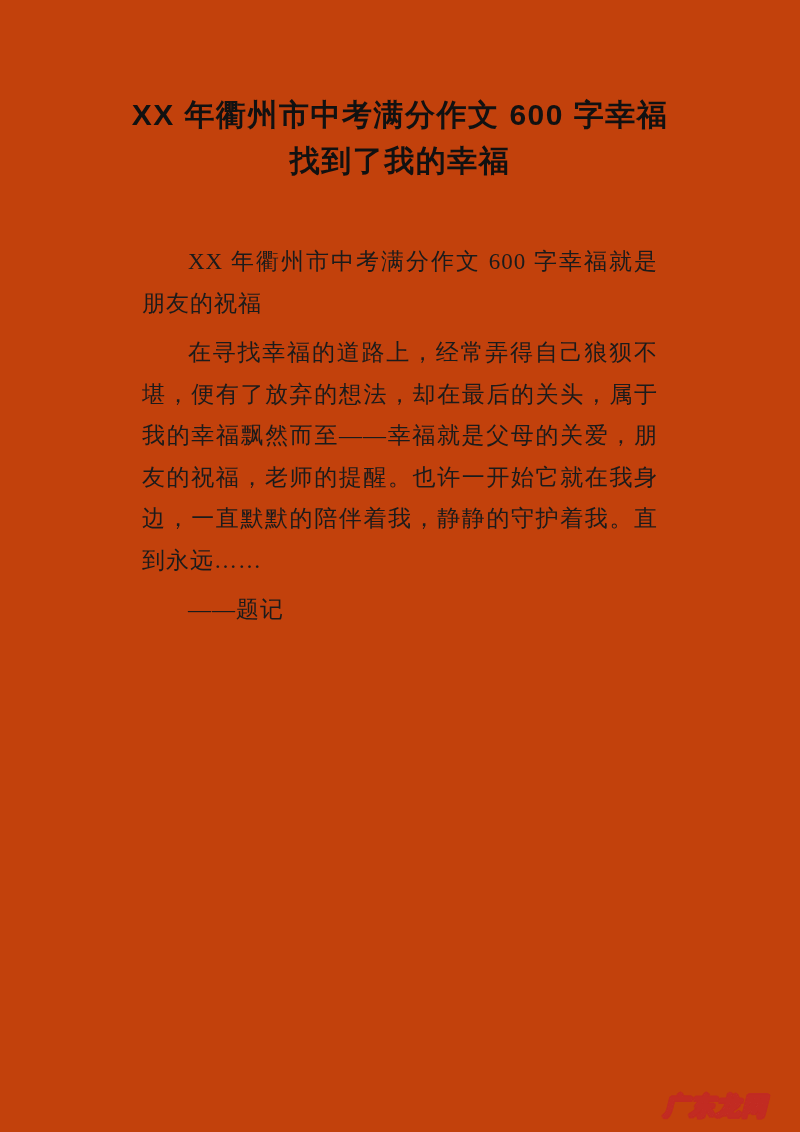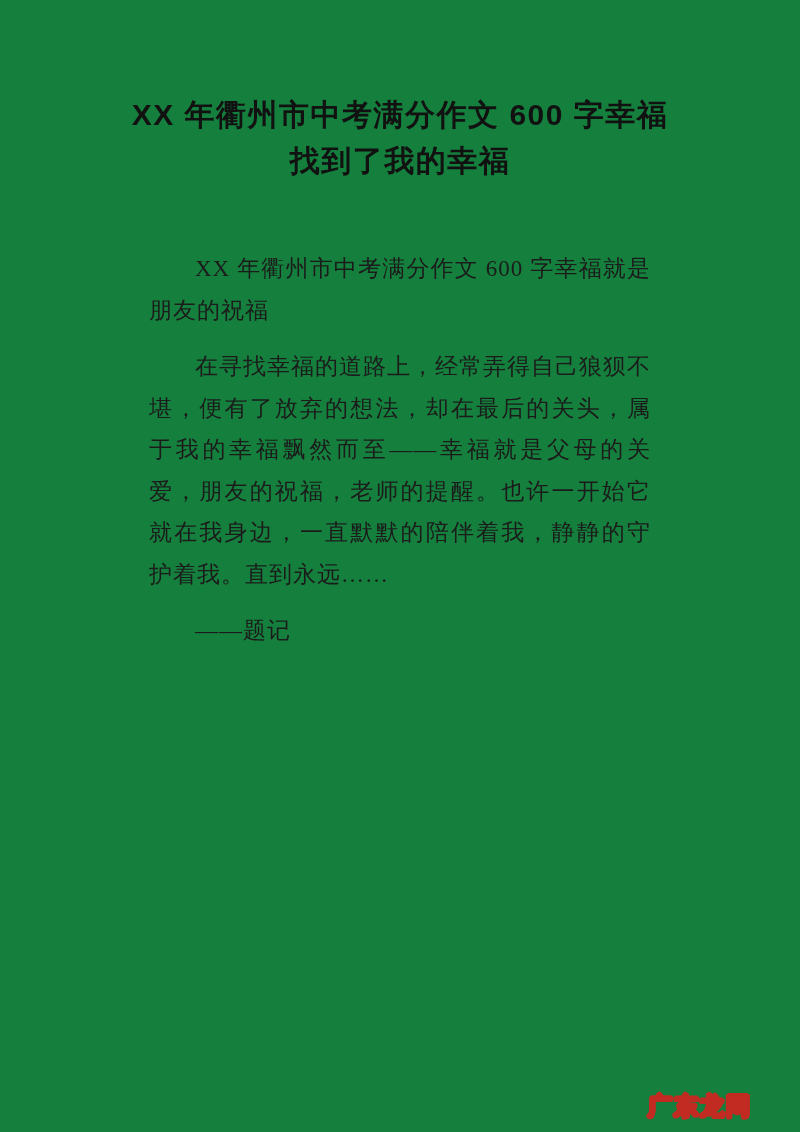--- a/index.html
+++ b/index.html
@@ -4,21 +4,21 @@
 <style>
   html, body {
     margin: 0;
     padding: 0;
     background: #fcfdfb;
   }
   .page {
     position: relative;
     width: 800px;
     height: 1132px;
-    background: #15803d;
+    background: #c2410c;
     overflow: hidden;
     color: #1b1b1b;
   }
   .doc-title {
     position: absolute;
     top: 92px;
     left: 100px;
     width: 600px;
     margin: 0;
     text-align: center;
@@ -36,40 +36,41 @@
     width: 532px;
     font-family: "Liberation Serif", "DejaVu Serif", serif;
     font-size: 23px;
     line-height: 41.5px;
     letter-spacing: 1px;
     text-align: justify;
     text-justify: inter-ideograph;
     color: #1b1b1b;
   }
   .doc-body p {
-    margin: 15px;
+    margin: 8px;
     padding: 0;
     text-indent: 2em;
   }
   .watermark {
     position: absolute;
-    right: 48px;
+    right: 32px;
     bottom: 10px;
     font-family: "DejaVu Sans", "Liberation Sans", sans-serif;
     font-weight: bold;
     font-size: 24px;
     letter-spacing: 2px;
     color: #ffffff;
     -webkit-text-stroke: 1.5px #c22b22;
     text-shadow:
       -2px 0 0 #c22b22, 2px 0 0 #c22b22,
       0 -2px 0 #c22b22, 0 2px 0 #c22b22,
       -1.5px -1.5px 0 #c22b22, 1.5px -1.5px 0 #c22b22,
       -1.5px 1.5px 0 #c22b22, 1.5px 1.5px 0 #c22b22;
     white-space: nowrap;
+    font-style: italic;
   }
 </style>
 </head>
 <body>
 
 <div class="page">
 
   <h1 class="doc-title">
     <span>XX 年衢州市中考满分作文 600 字幸福</span><br>
     <span>找到了我的幸福</span>

